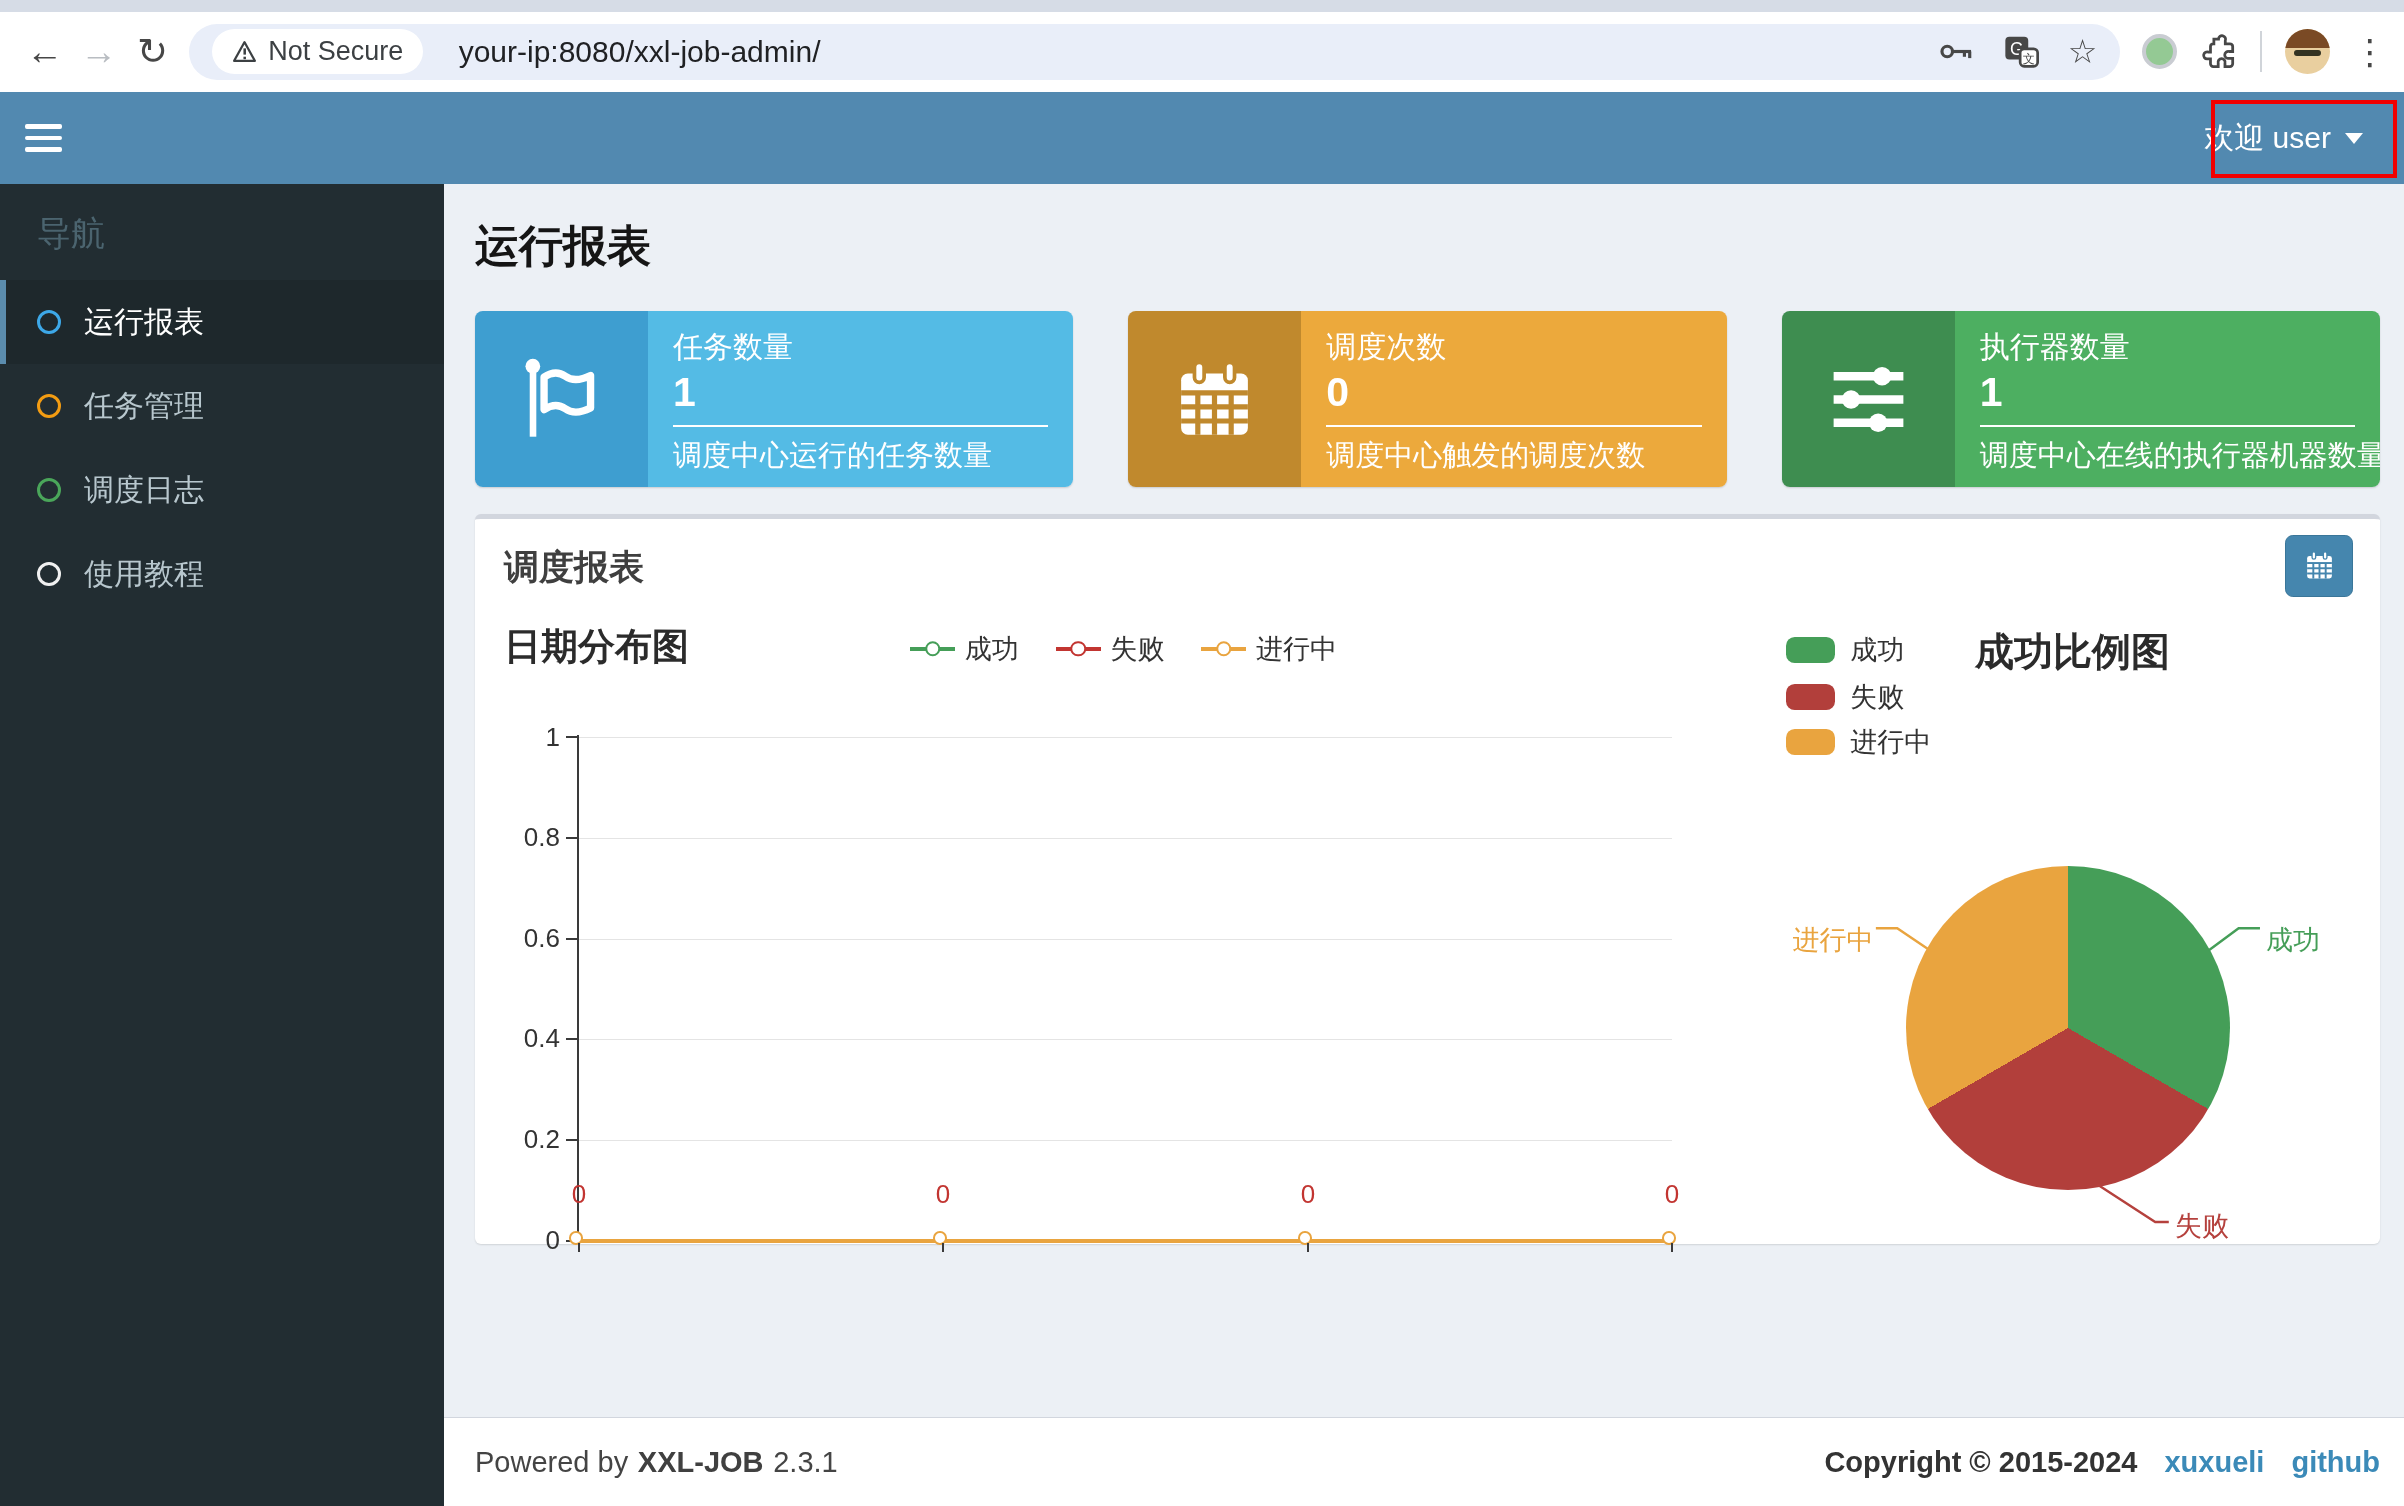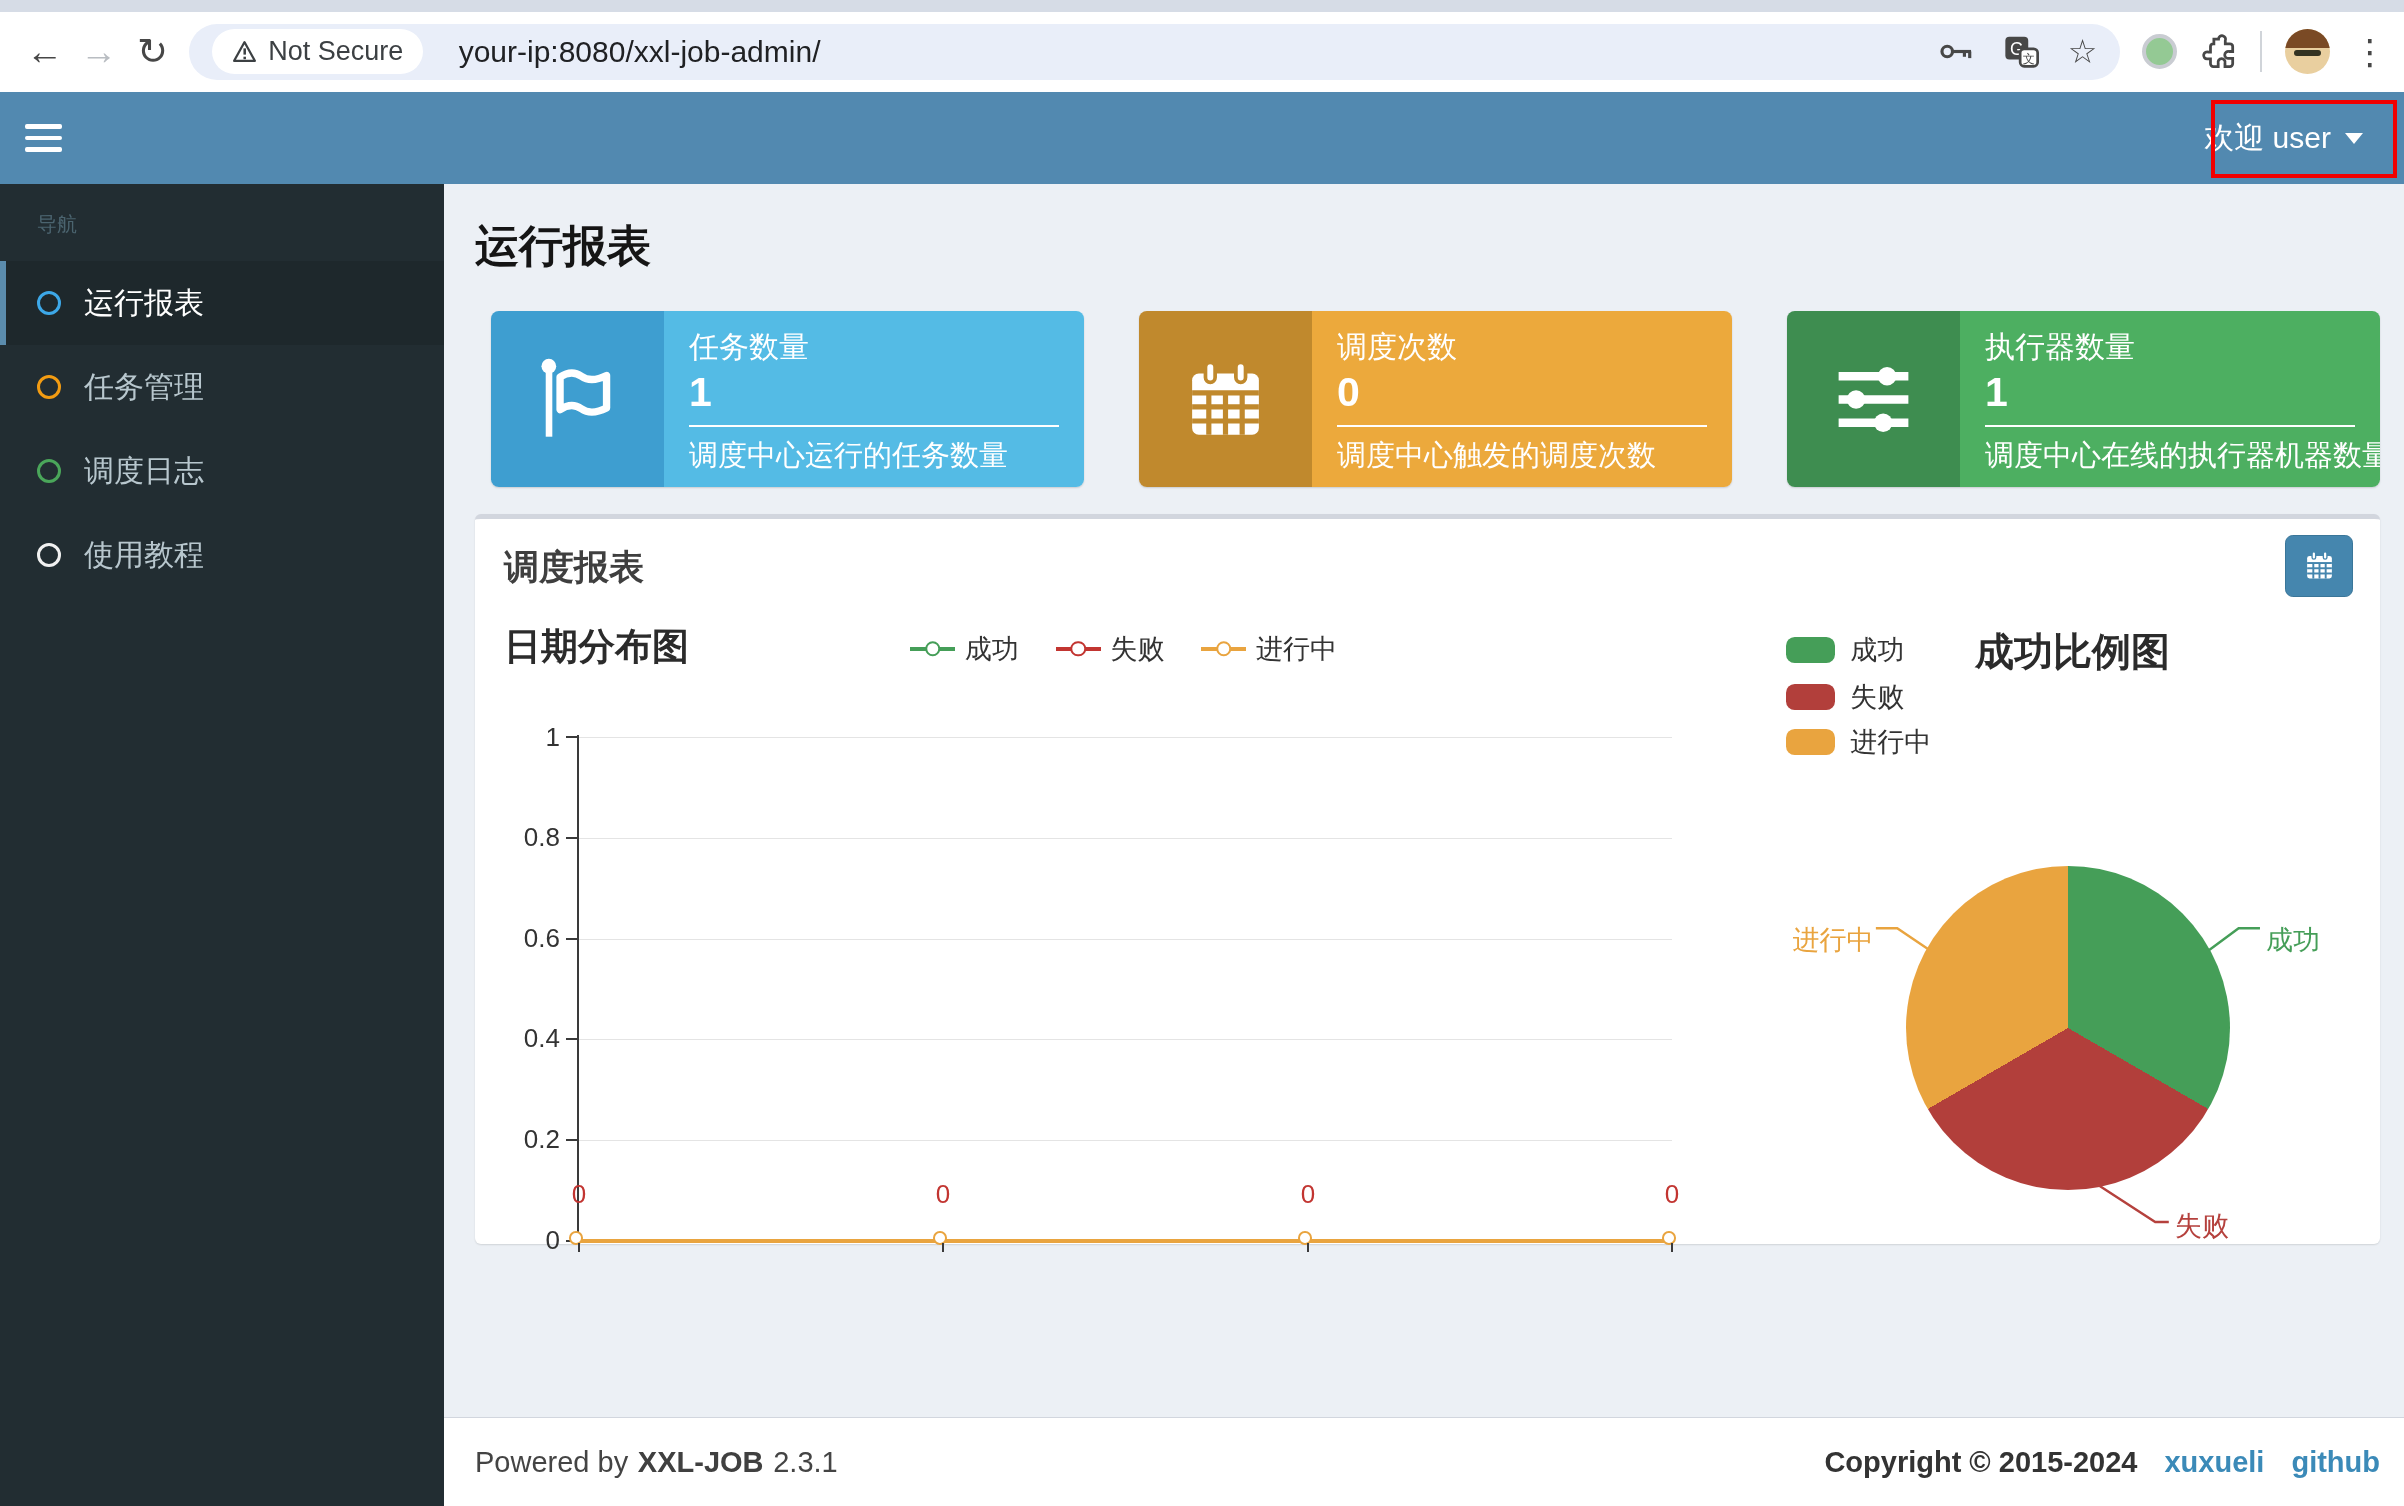--- a/index.html
+++ b/index.html
@@ -41,34 +41,34 @@
   .welcome { position:absolute; right:25px; top:0; height:92px; display:flex; align-items:center; gap:13.6px;
              color:#fff; font-size:30px; padding:0 17.5px; cursor:pointer; }
   .caret { width:0; height:0; border-left:9.7px solid transparent; border-right:9.7px solid transparent;
            border-top:11.6px solid #fff; }
   .annotation-box { position:absolute; right:7.8px; top:7.8px; width:186px; height:78px; border:4.9px solid #f20000;
                     pointer-events:none; }
 
   
   .bodyrow { display:flex; height:1322px; }
   .sidebar { width:444px; background:#222d32; flex-shrink:0; }
-  .nav-label { color:#4b646f; font-size:20px; margin:27px 0 23px 37px; }
+  .nav-label { color:#4b646f; font-size:34px; margin:27px 0 23px 37px; }
   .nav-item { height:84px; display:flex; align-items:center; gap:23px; padding-left:31px;
               color:#b8c7ce; font-size:30px; border-left:6.8px solid transparent; cursor:pointer; }
   .nav-item.active { background:#1e282c; border-left-color:#5b8cad; color:#fff; }
   .ring { width:24px; height:24px; border-radius:50%; border:3.9px solid #eee; flex-shrink:0; }
   .ring.blue { border-color:#3da8e8; } .ring.orange { border-color:#f39c12; }
   .ring.green { border-color:#4aa65a; } .ring.white { border-color:#f1f1f1; }
 
   .main { flex:1; display:flex; flex-direction:column; background:#ecf0f5; min-width:0; }
   .content { flex:1; padding:33px 25px 0 31px; position:relative; }
   .page-title { font-size:44px; font-weight:600; color:#151515; }
 
   
-  .cards { display:flex; gap:55px; margin-top:35px;margin-left:16px; }
+  .cards { display:flex; gap:55px; margin-top:35px; }
   .card { flex:1; height:176px; border-radius:7.8px; overflow:hidden; display:flex; color:#fff;
           box-shadow:0 1px 1.9px rgba(0,0,0,.15); }
   .card-icon { width:173px; display:flex; align-items:center; justify-content:center; flex-shrink:0; }
   .card-body { flex:1; padding:15.5px 25px 0 25px; display:flex; flex-direction:column; min-width:0; }
   .card-title { font-size:30px; }
   .card-value { font-size:41px; font-weight:bold; margin-top:1.9px; }
   .card-divider { height:1.9px; background:#fff; margin:8.7px 0 8.7px 0; }
   .card-desc { font-size:29px; white-space:nowrap; }
   .bg-blue { background:#54bbe5; } .bg-blue-d { background:#3e9ed0; }
   .bg-orange { background:#eca93c; } .bg-orange-d { background:#c0892d; }

